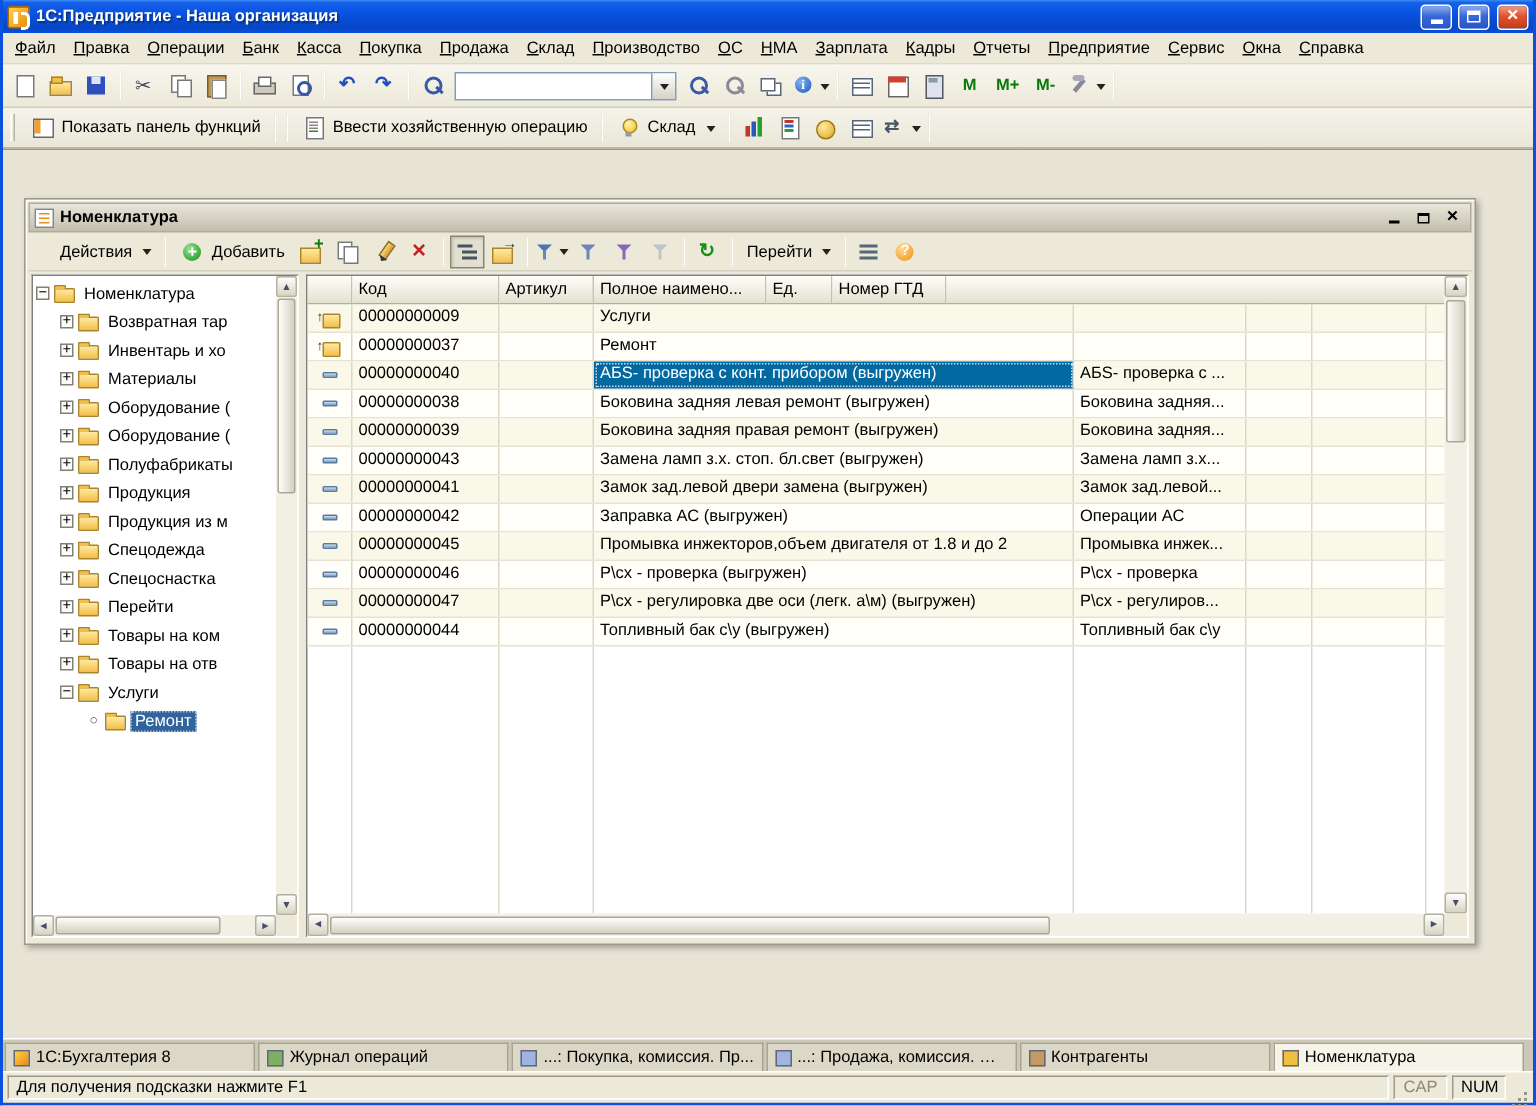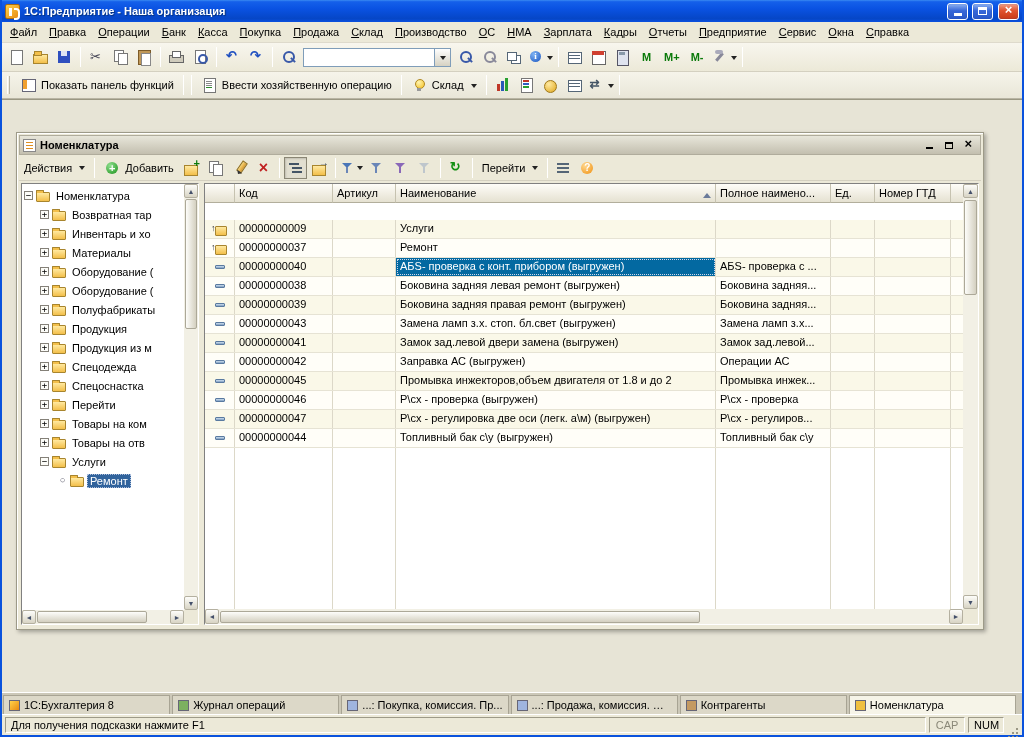--- a/index.html
+++ b/index.html
@@ -111,39 +111,39 @@
   .panel{position:absolute;left:14px;top:32px;width:968px;height:498px;background:#ece9d8;border:1px solid #9d9a88;box-shadow:2px 2px 4px rgba(0,0,0,.3),inset 1px 1px 0 #fff;padding:2px;display:flex;flex-direction:column}
   .panel-titlebar{height:20px;flex:none;display:flex;align-items:center;gap:4px;padding:0 3px;background:linear-gradient(180deg,#e8e6da,#c3bfaf);border:1px solid #b0ac9c}
   .panel-title{flex:1;font-weight:bold;white-space:nowrap;overflow:hidden}
   .panelicon{width:13px;height:13px;flex:none;background:#fff;border:1px solid #888;position:relative}
   .panelicon::before{content:"";position:absolute;left:2px;top:2px;width:7px;height:1px;background:#e09020;box-shadow:0 3px 0 #e09020,0 6px 0 #e09020}
   .pwbtn{width:16px;height:14px;flex:none;display:flex;align-items:center;justify-content:center}
   .pg-min{width:7px;height:2px;background:#000;margin-top:6px}
   .pg-max{width:8px;height:7px;border:1px solid #000;border-top-width:2px}
   .pg-close{position:relative;width:9px;height:12px}
   .pg-close::before{content:"×";position:absolute;left:0;top:-3px;font-size:13px;font-weight:bold;color:#000}
-  .panel-toolbar{height:26px;flex:none;display:flex;align-items:center;gap:1px;padding:1px 0;border-bottom:1px solid #d4d0c0}
+  .panel-toolbar{height:26px;flex:none;display:flex;align-items:center;gap:1px;padding:1px 16px;border-bottom:1px solid #d4d0c0}
   .panel-content{flex:1;display:flex;padding:2px;min-height:0}
 
   
   .tree-pane{width:178px;flex:none;position:relative;background:#fff;border:1px solid;border-color:#808080 #fff #fff #808080;overflow:hidden}
   .tree-scroll{position:absolute;inset:0 14px 14px 0;overflow:hidden;padding-top:2px}
   .tree-item{height:19px;display:flex;align-items:center;gap:3px;white-space:nowrap}
   .expbox{width:9px;height:9px;flex:none;border:1px solid #848078;background:#fcfcf8;font-size:9px;line-height:7px;text-align:center;font-family:"DejaVu Sans Mono",monospace;color:#000}
   .expbox.nobox{border:none;background:none;font-size:7px;line-height:9px;color:#556}
   .folder{width:14px;height:10px;flex:none;background:linear-gradient(#ffe9a0,#f3bf4a);border:1px solid #a8852e;border-radius:1px;position:relative;margin-top:2px}
   .folder::before{content:"";position:absolute;top:-3px;left:-1px;width:6px;height:2px;background:#f3bf4a;border:1px solid #a8852e;border-bottom:none;border-radius:1px 1px 0 0}
   .tree-label{padding:1px 3px;overflow:hidden}
   .tree-label.selected{background:#31639c;color:#fff;outline:1px dotted #aebfdd;outline-offset:-1px}
   .splitter{width:5px;flex:none}
 
   
   .table-pane{flex:1;position:relative;background:#fff;border:1px solid;border-color:#808080 #fff #fff #808080;overflow:hidden;min-width:0}
   .table-inner{position:absolute;inset:0 15px 15px 0;display:flex;flex-direction:column;overflow:hidden}
-  .thead{display:flex;flex:none;height:36px}
+  .thead{display:flex;flex:none;height:19px}
   .th{height:19px;line-height:17px;padding:1px 4px;background:linear-gradient(#fefdf8,#e5e1d1);border-right:1px solid #c6c2b0;border-bottom:1px solid #b2ae9c;white-space:nowrap;overflow:hidden;display:flex;align-items:center}
   .th.w-rest{flex:1;border-right:none}
   .sort-asc{width:0;height:0;border:4px solid transparent;border-bottom:5px solid #6a7a9a;display:inline-block;margin-left:auto;flex:none}
   .tbody{flex:none}
   .trow{display:flex;height:19px;border-bottom:1px solid #e6e3d4}
   .tbody div.trow:nth-of-type(odd){background:#faf8e8}
   .tbody div.trow:nth-of-type(even){background:#fffef8}
   .tcell{height:18px;line-height:17px;padding:0 4px;border-right:1px solid #dcd8c8;white-space:nowrap;overflow:hidden}
   .tcell.w-icon{display:flex;align-items:center;justify-content:center;padding:0}
   .tcell.w-rest{flex:1;border-right:none}
@@ -542,24 +542,20 @@
         </div>
 
         <div class="splitter"></div>
 
         <div class="table-pane">
           <div class="table-inner">
             <div class="thead">
               <span class="th w-icon"></span>
               <span class="th w-code">Код</span>
               <span class="th w-art">Артикул</span>
-              <span class="th w-name">
-                  <span>Наименование</span>
-                  <span class="sort-asc"></span>
-                </span>
               <span class="th w-full">Полное наимено...</span>
               <span class="th w-unit">Ед.</span>
               <span class="th w-gtd">Номер ГТД</span>
               <span class="th w-rest"></span>
             </div>
             <div class="tbody">
 
                 <div class="trow">
                   <span class="tcell w-icon">
                     <span class="gico"></span>

